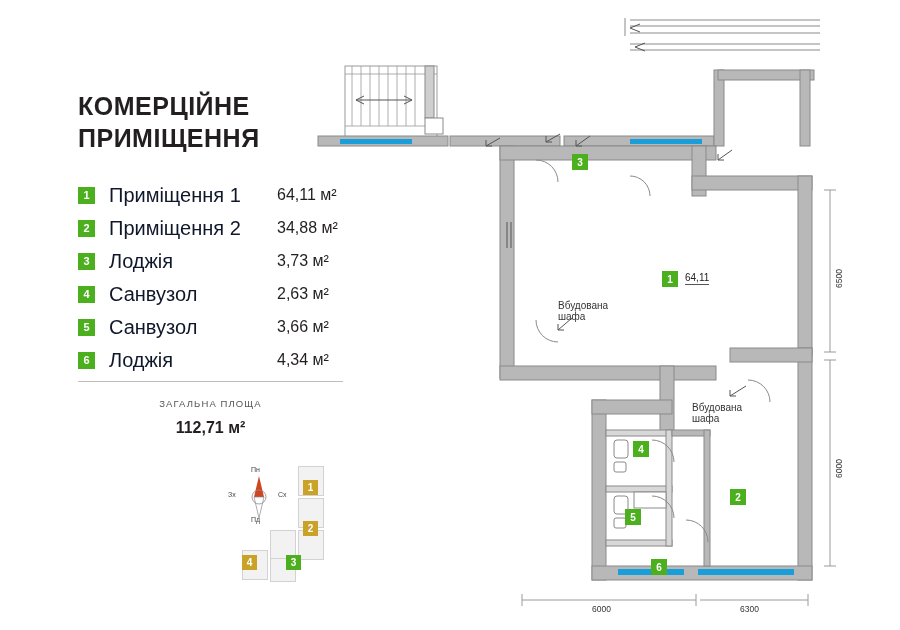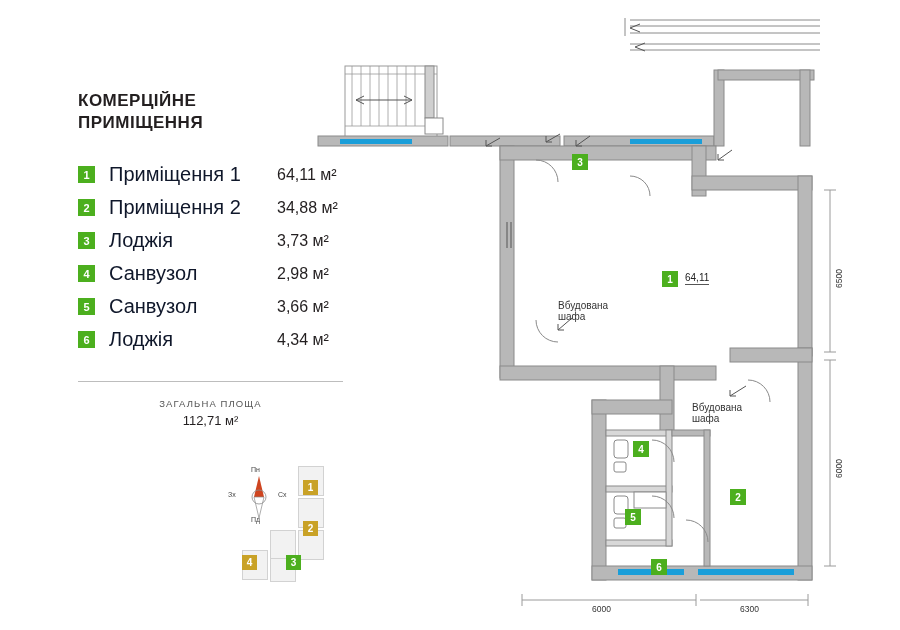--- a/index.html
+++ b/index.html
@@ -16,21 +16,21 @@
     background: #ffffff;
   }
 
   
   #legend-panel {
     position: absolute;
     left: 78px; top: 90px;
     width: 350px;
   }
   #title {
-    font-size: 17px;
+    font-size: 25px;
     font-weight: bold;
     line-height: 1.28;
     letter-spacing: 0.5px;
     color: #231f20;
     margin: 0 0 26px 0;
   }
   #title .tline { display: block; }
 
   .legend-row {
     display: flex;
@@ -75,24 +75,24 @@
     left: 78px; top: 398px;
     width: 265px;
     text-align: center;
   }
   #total-label {
     font-size: 9.5px;
     letter-spacing: 1.1px;
     color: #555;
   }
   #total-value {
-    font-size: 13px;
-    font-weight: normal;
+    font-size: 16px;
+    font-weight: bold;
     color: #231f20;
-    margin-top: 4px;
+    margin-top: 10px;
   }
 
   
   #compass {
     position: absolute;
     left: 228px; top: 466px;
     width: 62px; height: 62px;
   }
   #compass .cdir {
     position: absolute;
@@ -193,21 +193,21 @@
 
     <div class="legend-row">
       <span class="badge">3</span>
       <span class="legend-label">Лоджія</span>
       <span class="legend-area"><span>3,73</span>&nbsp;<span>м²</span></span>
     </div>
 
     <div class="legend-row">
       <span class="badge">4</span>
       <span class="legend-label">Санвузол</span>
-      <span class="legend-area"><span>2,98</span>&nbsp;<span>м²</span></span>
+      <span class="legend-area"><span>2,63</span>&nbsp;<span>м²</span></span>
     </div>
 
     <div class="legend-row">
       <span class="badge">5</span>
       <span class="legend-label">Санвузол</span>
       <span class="legend-area"><span>3,66</span>&nbsp;<span>м²</span></span>
     </div>
 
     <div class="legend-row">
       <span class="badge">6</span>

